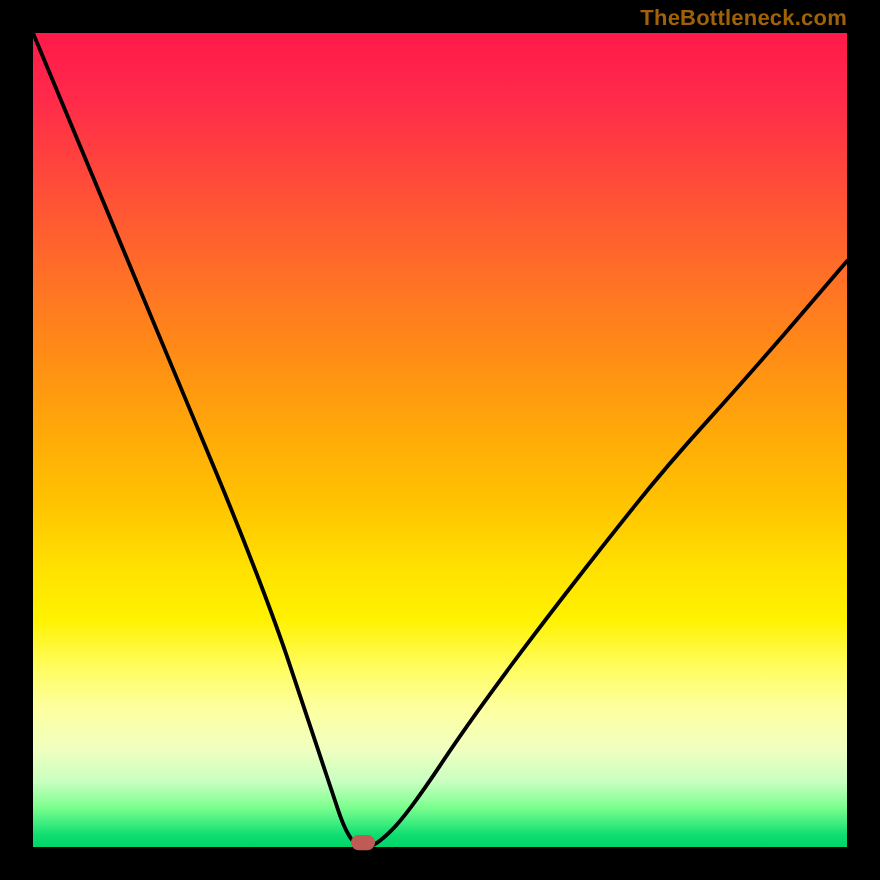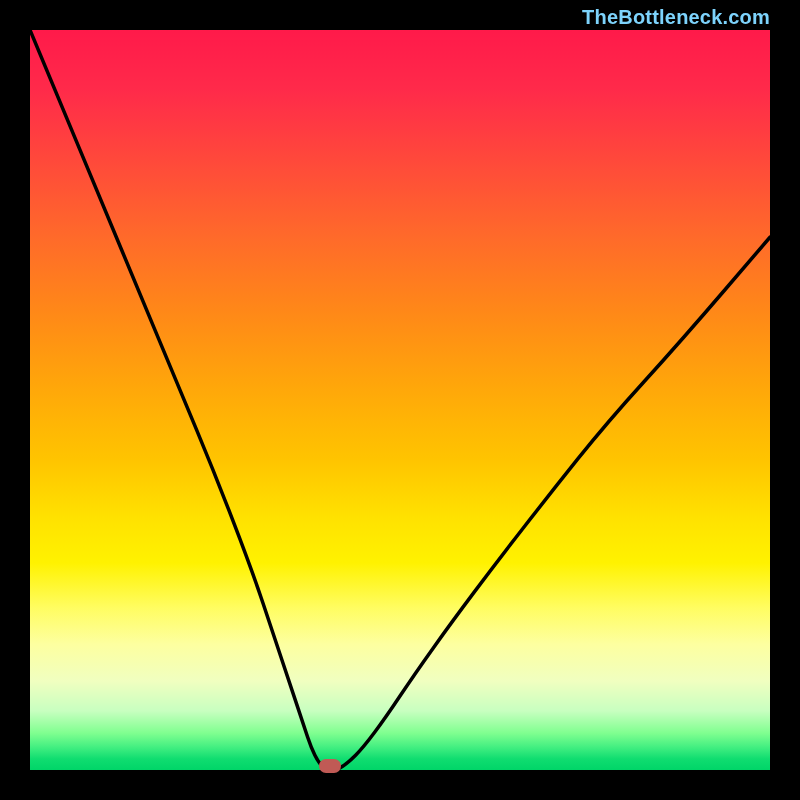--- a/index.html
+++ b/index.html
@@ -40,21 +40,21 @@
       #80ff90 95%,
       #40ee80 97%,
       #10dd70 98.5%,
       #00d568 100%
     );
   }
   .watermark {
     position: absolute;
     top: 6px;
     right: 30px;
-    color: #7dd3fc;
+    color: #a16207;
     font-size: 20px;
     font-weight: bold;
     letter-spacing: 0.2px;
   }
   svg.curve {
     position: absolute;
     left: 0;
     top: 0;
     width: 740px;
     height: 740px;

